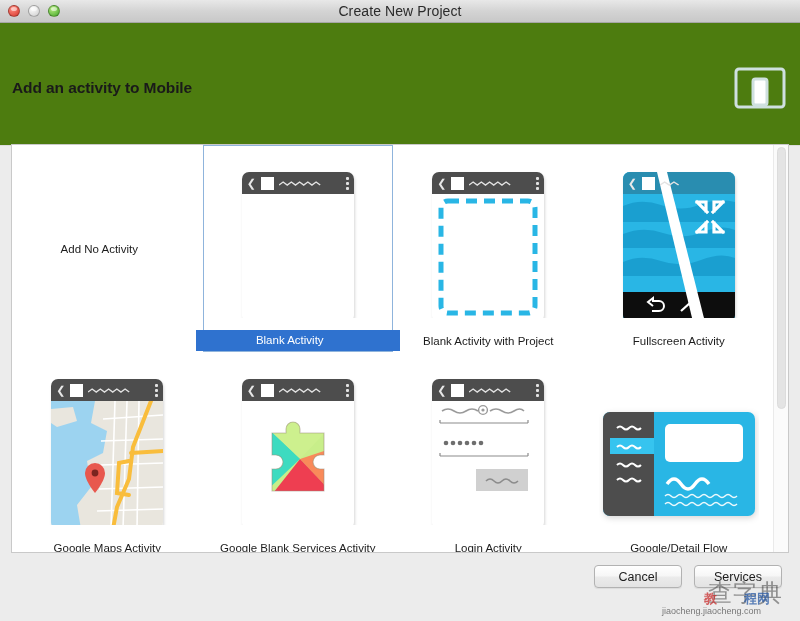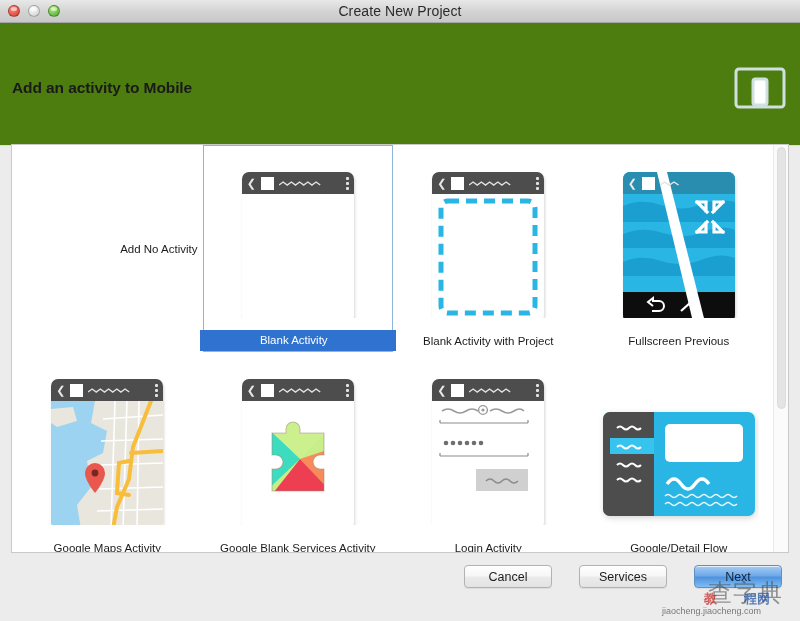--- a/index.html
+++ b/index.html
@@ -99,30 +99,30 @@
     overflow: hidden;
   }
   .cell-label {
     font-size: 11.5px; color: #1c1c1c;
     text-align: center; width: 100%;
     margin-top: auto; padding-bottom: 4px;
     white-space: nowrap;
   }
   .cell.selected .cell-label {
     background: #2f72cf; color: #ffffff;
-    padding: 4px 8px 5px 0;
+    padding: 4px 16px 5px 0;
     margin-top: auto;
   }
   .cell.plain {
     justify-content: center;
   }
   .cell.plain .center-label {
     font-size: 11.5px; color: #1c1c1c;
-    position: absolute; left: 0; right: 4px; top: 50%;
-    transform: translateY(-50%); text-align: right;
+    position: absolute; left: 0; right: 16px; top: 50%;
+    transform: translateY(-50%); text-align: center;
   }
 
   
   .device {
     position: relative;
     width: 112px; height: 150px;
     background: #ffffff;
     border-radius: 7px;
     box-shadow: 1px 2px 3px rgba(0,0,0,0.16);
     overflow: hidden;
@@ -166,21 +166,20 @@
   .btn {
     min-width: 88px; height: 23px;
     border: 1px solid #b2b2b2;
     border-radius: 4px;
     background: linear-gradient(to bottom, #ffffff 0%, #f6f6f6 48%, #ebebeb 52%, #e3e3e3 100%);
     font-family: "Liberation Sans", sans-serif;
     font-size: 12.5px; color: #1d1d1d;
     box-shadow: 0 1px 0 rgba(255,255,255,0.7) inset, 0 1px 1px rgba(0,0,0,0.07);
     cursor: default;
     padding: 0 12px;
-    margin-left: 15px;
   }
   .btn.default {
     background: linear-gradient(to bottom, #a7cdf5 0%, #6fa9e8 46%, #4e92df 54%, #81bdf2 100%);
     border-color: #5f8fc4; color: #12233a;
   }
   #watermark {
     position: absolute; right: 8px; bottom: 2px;
     width: 130px; height: 46px;
     pointer-events: none; user-select: none;
   }
@@ -299,21 +298,21 @@
             </svg>
             <div class="appbar" style="background:transparent;position:relative;z-index:2">
               <span class="chev">❮</span>
               <span class="sq"></span>
               <svg class="wav" viewBox="0 0 60 7" preserveAspectRatio="none">
                 <path d="M0 5 L4 2 L8 5 L12 2 L16 5" fill="none" stroke="#e2e2e2" stroke-width="1.4"></path>
               </svg>
             </div>
           </div>
         </div>
-        <div class="cell-label">Fullscreen Previous</div>
+        <div class="cell-label">Fullscreen Activity</div>
       </div>
 
       <div class="cell">
         <div class="thumb">
           <div class="device">
             <div class="appbar">
               <span class="chev">❮</span>
               <span class="sq"></span>
               <svg class="wav" viewBox="0 0 60 7" preserveAspectRatio="none">
                 <path d="M0 5 L4 2 L8 5 L12 2 L16 5 L20 2 L24 5 L28 2 L32 5 L36 2 L40 5" fill="none" stroke="#e2e2e2" stroke-width="1.4"></path>
@@ -458,21 +457,20 @@
 
     <div id="scrollbar">
       <div id="scroll-thumb"></div>
     </div>
   </div>
 
   <div id="footer">
     <div id="button-row">
       <button class="btn">Cancel</button>
       <button class="btn">Services</button>
-      <button class="btn default">Next</button>
     </div>
     <div id="watermark">
       <span class="wm-cn">查字典</span>
       <span class="wm-red">教</span>
       <span class="wm-blue">程网</span>
       <span class="wm-url">jiaocheng.jiaocheng.com</span>
     </div>
   </div>
 
 </div>

